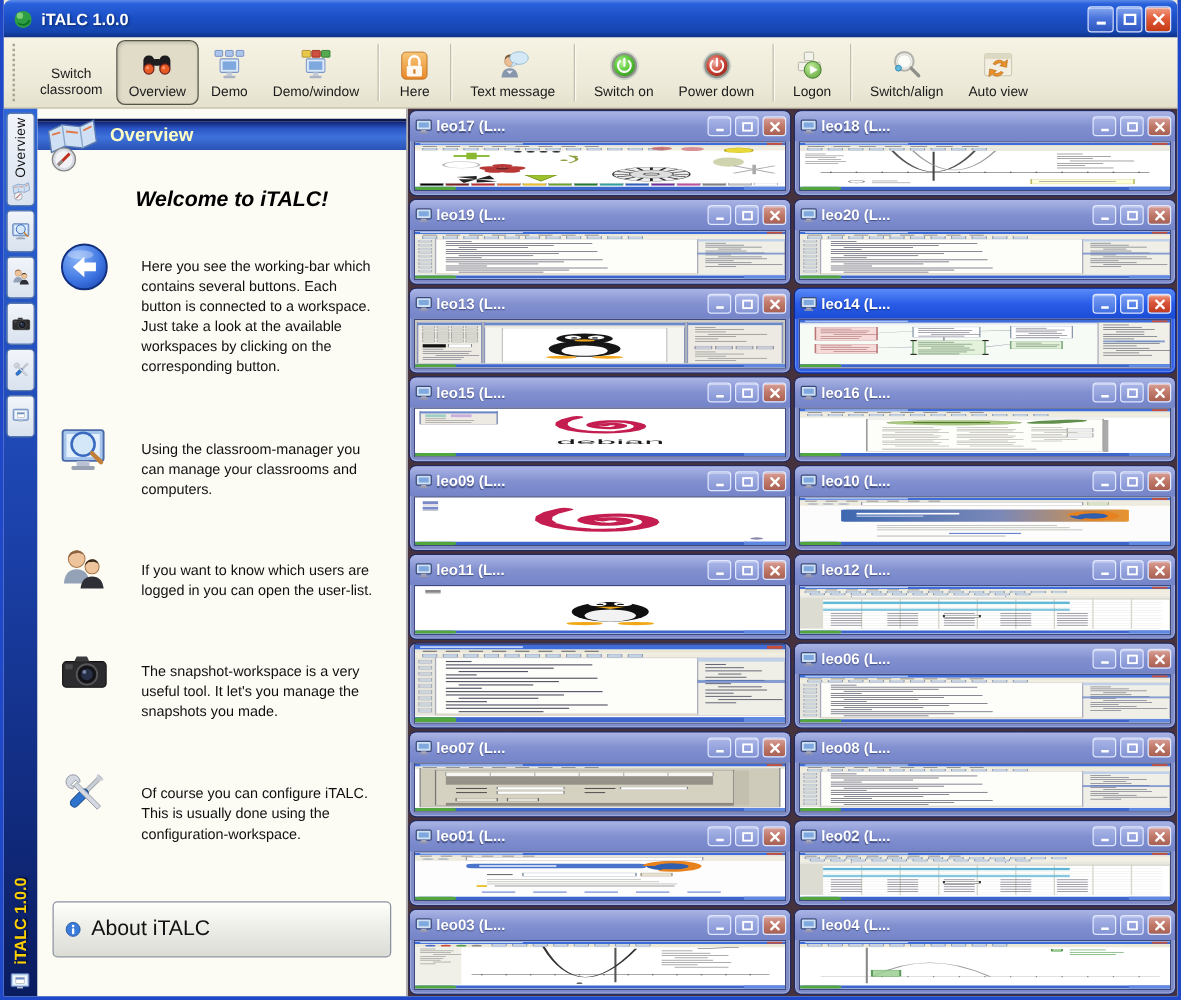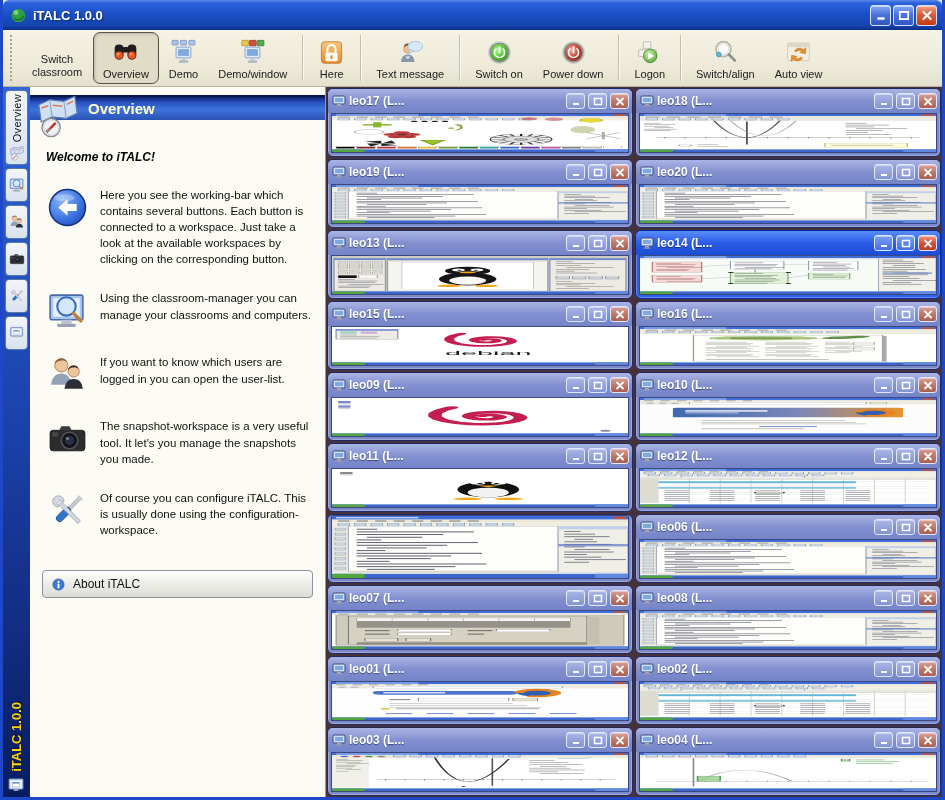--- a/index.html
+++ b/index.html
@@ -46,28 +46,28 @@
   .brand{position:absolute;bottom:2px;left:0;width:27px;display:flex;flex-direction:column;align-items:center;gap:4px;}
   .brand-text{font-size:13px;font-weight:bold;color:#ffd200;text-shadow:1px 1px 1px #00103a;}
   .brand-ico svg{width:19px;height:19px;display:block;}
   
   .panel{width:296px;flex:none;background:#fcfbf4;position:relative;border-right:1px solid #9a96a0;}
   .panel-header{height:25px;margin-top:8px;display:flex;align-items:center;padding-left:58px;
     background:linear-gradient(180deg,#0e1f6e 0%,#2a55c4 25%,#3e73dc 55%,#2a52b4 100%);
     border-top:2px solid #0a1648;color:#ffffc4;font-weight:bold;font-size:15px;position:relative;}
   .panel-header .map-ico{position:absolute;left:5px;top:-4px;}
   .panel-header .map-ico svg{width:46px;height:46px;display:block;}
-  .welcome{margin:30px 0 0 16px;font-size:12px;font-weight:bold;font-style:italic;color:#000;}
+  .welcome{margin:30px 0 0 16px;font-size:17px;font-weight:bold;font-style:italic;color:#000;text-align:center;}
   .prow{display:flex;gap:10px;align-items:flex-start;padding:0 12px 0 14px;margin-top:23px;}
   .prow .p-ico{width:46px;flex:none;display:flex;justify-content:center;}
   .prow .p-ico svg{width:41px;height:41px;display:block;}
-  .prow p{margin:0;font-size:11.5px;line-height:1.4;color:#101010;}
-  .about{margin:32px 12px 0;width:calc(100% - 24px);height:28px;display:flex;align-items:center;gap:7px;padding:0 8px;
+  .prow p{margin:13px;font-size:11.5px;line-height:1.4;color:#101010;}
+  .about{margin:32px 12px 0;width:calc(100% - 24px);height:45px;display:flex;align-items:center;gap:7px;padding:0 8px;
     background:linear-gradient(180deg,#fefefb,#e9e9e3 60%,#dcdcd6);border:1px solid #8a92a0;border-radius:4px;
-    font-size:12px;color:#111;font-family:"Liberation Sans",sans-serif;box-shadow:inset 0 1px 0 #fff;}
+    font-size:17px;color:#111;font-family:"Liberation Sans",sans-serif;box-shadow:inset 0 1px 0 #fff;}
   .about svg{width:15px;height:15px;display:block;}
   
   .grid{flex:1;background:#46323c;display:grid;grid-template-columns:repeat(2,1fr);grid-auto-rows:1fr;gap:2px;padding:1px;}
   .cw{border:1px solid #202a60;border-radius:6px;overflow:hidden;display:flex;flex-direction:column;
     background:var(--inactive);box-shadow:inset 0 0 0 1px rgba(255,255,255,.28);}
   .cw .cw-bar{height:24px;flex:none;display:flex;align-items:center;gap:3px;padding:0 3px 0 4px;
     background:linear-gradient(180deg,#aab4e4,#8290d0 50%,#7484c8);}
   .cw.active{background:var(--active);border-color:#0a2a9a;}
   .cw.active .cw-bar{background:linear-gradient(180deg,#5a8cf8,#2a5ce8 50%,#1b4cd4);}
   .cw-ico svg{width:14px;height:12px;display:block;}

